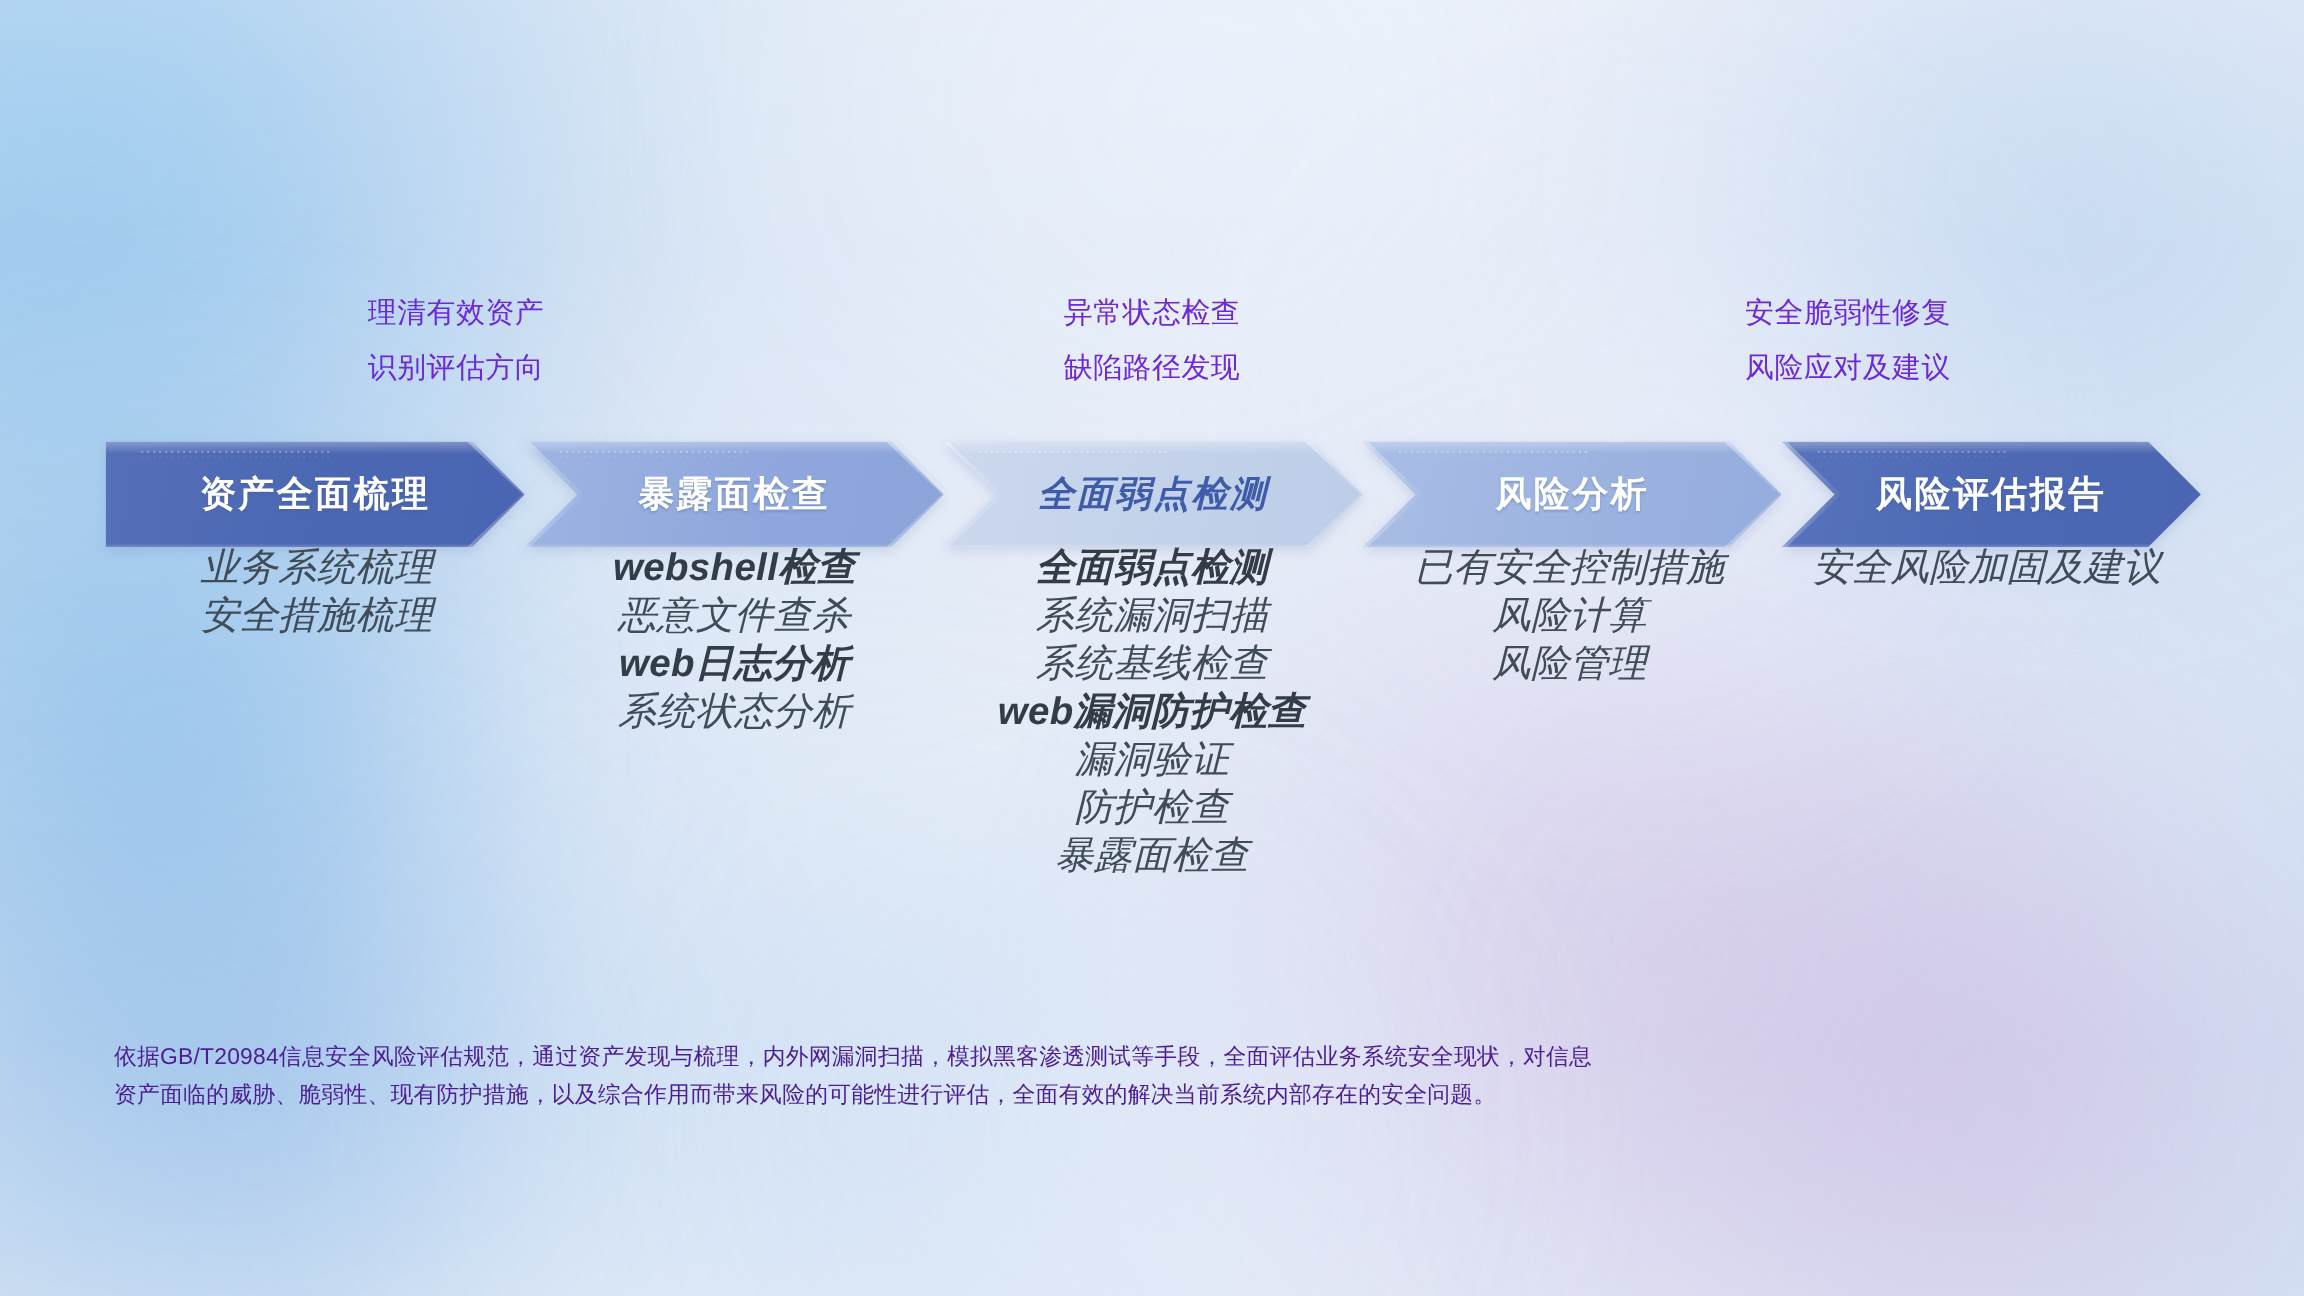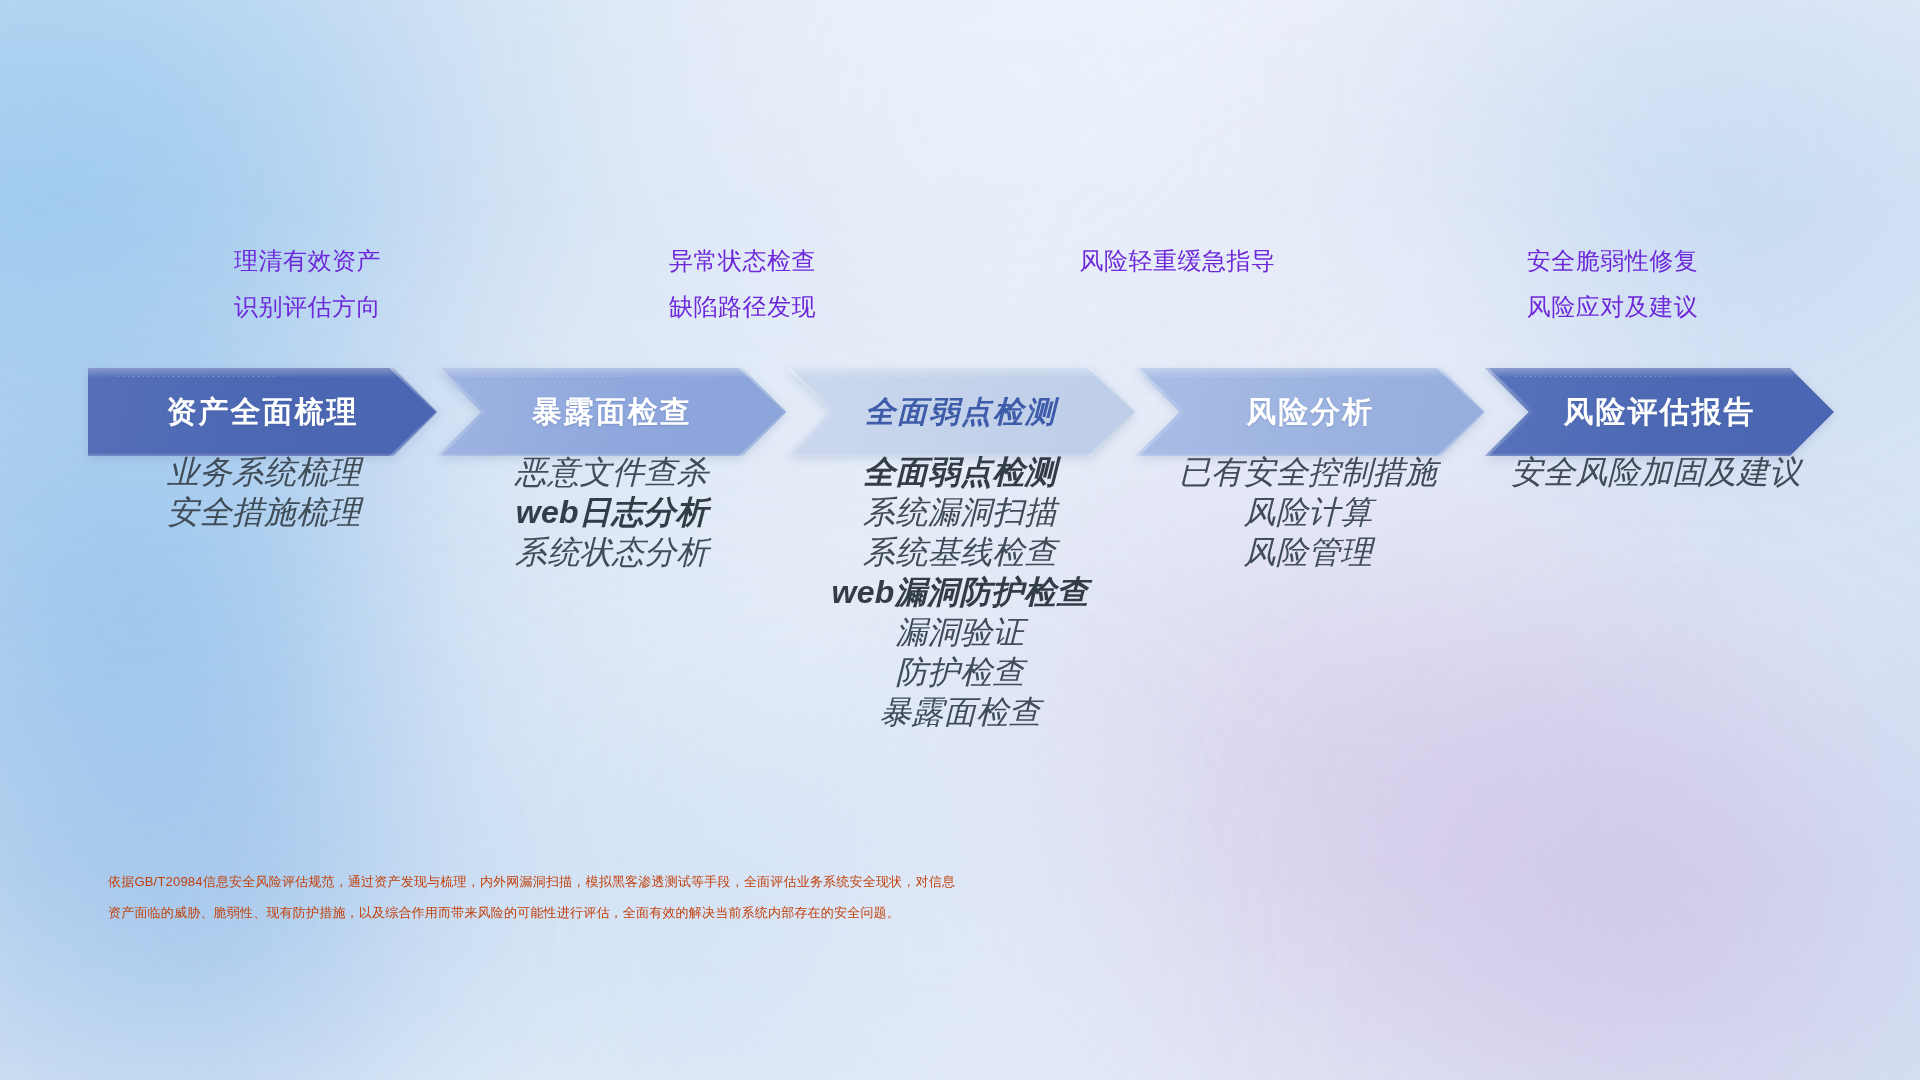--- a/index.html
+++ b/index.html
@@ -125,22 +125,22 @@
   
   #bottom-row { top:452px; align-items:flex-start; }
   .list-item {
     font-size:32px; color:#404c58; line-height:40px;
     white-space:nowrap; letter-spacing:.3px;font-style:italic;
   }
   .list-item.strong { font-weight:bold; color:#333d48; }
 
   
   #footer {
-    position:absolute; left:108px; top:866px; width:1520px;
-    font-size:13px; line-height:31px; color:#c2410c; letter-spacing:.2px;
+    position:absolute; left:95px; top:866px; width:1520px;
+    font-size:19px; line-height:31px; color:#4c1d95; letter-spacing:.2px;
   }
   #footer p { margin:0; }
 </style>
 </head>
 <body>
 
 <div id="bg">
   <div class="bg-base"></div>
   <div class="bl b1"></div>
   <div class="bl b2"></div>
@@ -160,23 +160,20 @@
   <div class="cols" id="top-row">
     <div class="col">
       <div class="top-line">理清有效资产</div>
       <div class="top-line">识别评估方向</div>
     </div>
     <div class="col">
       <div class="top-line">异常状态检查</div>
       <div class="top-line">缺陷路径发现</div>
     </div>
     <div class="col">
-      <div class="top-line">风险轻重缓急指导</div>
-    </div>
-    <div class="col">
       <div class="top-line">安全脆弱性修复</div>
       <div class="top-line">风险应对及建议</div>
     </div>
   </div>
 
   <div id="band">
 
     <div class="seg seg1 c-first">
       <div class="body"></div>
       <div class="gloss"></div>
@@ -238,20 +235,21 @@
   </div>
 
   <div class="cols" id="bottom-row">
 
     <div class="col">
       <div class="list-item">业务系统梳理</div>
       <div class="list-item">安全措施梳理</div>
     </div>
 
     <div class="col">
+      <div class="list-item strong">webshell检查</div>
       <div class="list-item">恶意文件查杀</div>
       <div class="list-item strong">web日志分析</div>
       <div class="list-item">系统状态分析</div>
     </div>
 
     <div class="col">
       <div class="list-item strong">全面弱点检测</div>
       <div class="list-item">系统漏洞扫描</div>
       <div class="list-item">系统基线检查</div>
       <div class="list-item strong">web漏洞防护检查</div>

